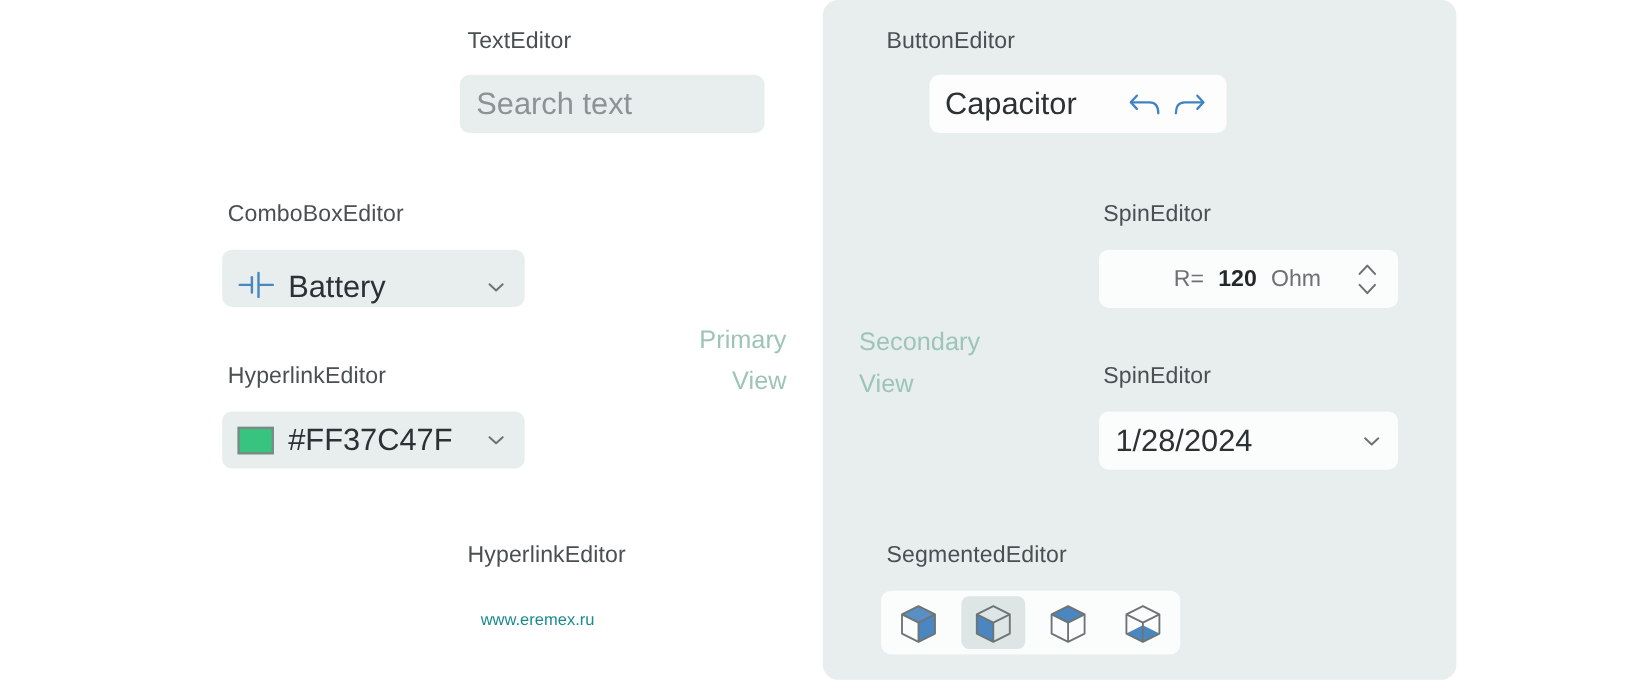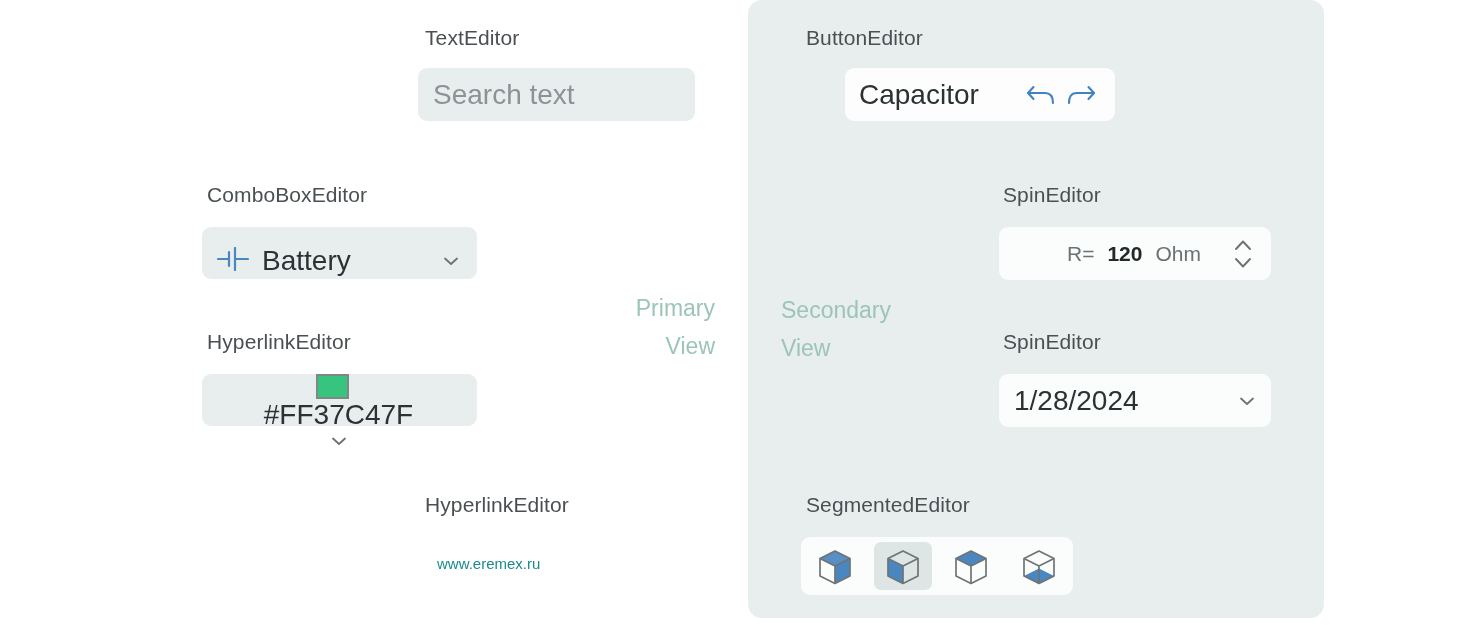--- a/index.html
+++ b/index.html
@@ -77,21 +77,20 @@
     padding: 16px 16px 0 14px;
     justify-content: flex-end;
   }
   #combobox-editor-field .sym { flex: none; margin-right: 12px; }
   #combobox-editor-field .field-text { flex: 1; }
 
   
   #color-editor-field {
     left: 202px; top: 374px; width: 275px; height: 52px;
     padding: 0 16px 0 14px;
-    flex-direction: column;
   }
   .color-swatch {
     width: 33px; height: 25px;
     border: 2px solid #808787;
     flex: none;
     margin-right: 13px;
   }
   #color-editor-field .field-text { flex: 1; }
 
   

